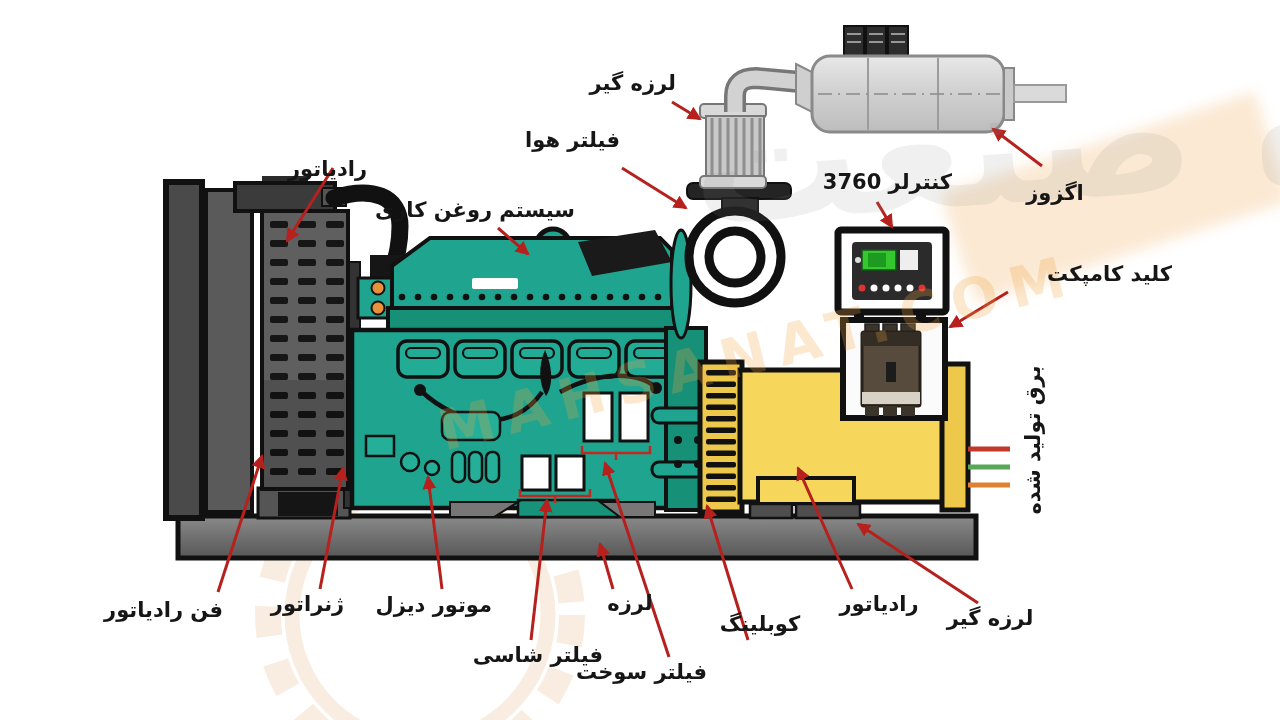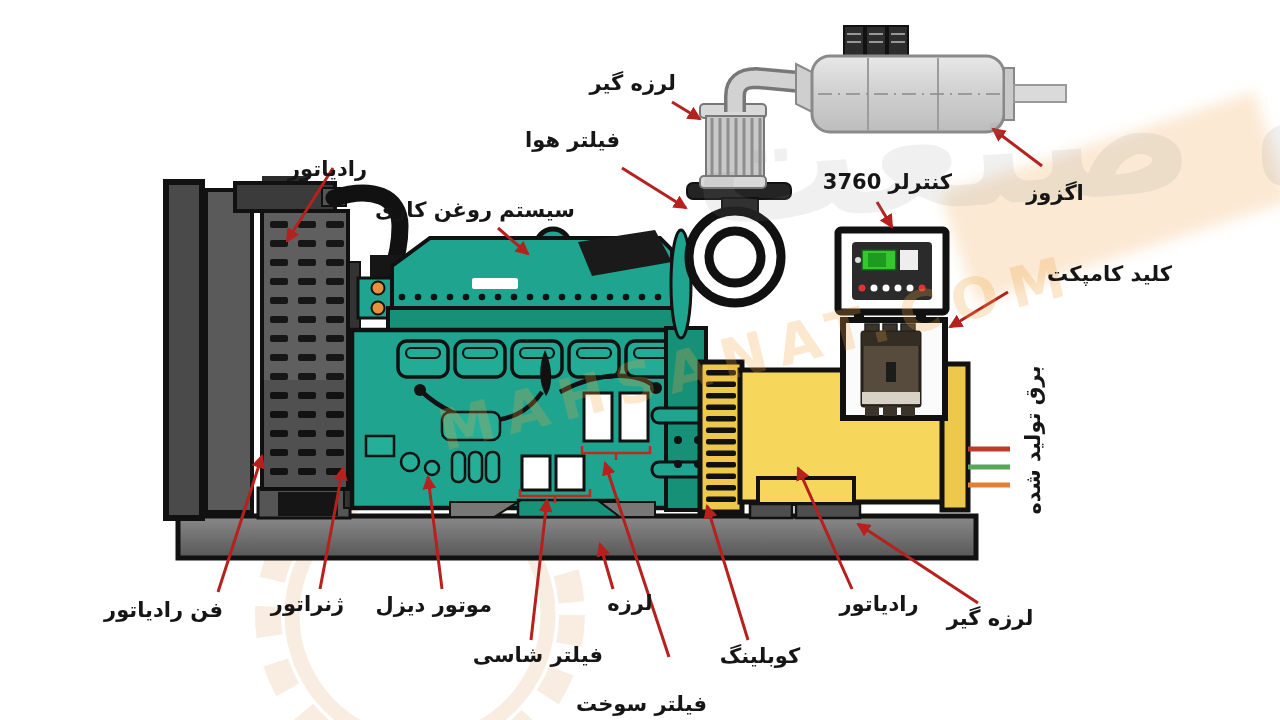--- a/index.html
+++ b/index.html
@@ -323,17 +323,17 @@
   <div class="lbl" style="left:596px;top:71px;width:80px">لرزه گیر</div>
   <div class="lbl" style="left:840px;top:170px;width:112px">کنترلر 3760</div>
   <div class="lbl" style="left:1020px;top:181px;width:70px">اگزوز</div>
   <div class="lbl" style="left:1062px;top:262px;width:110px">کلید کامپکت</div>
   <div class="lbl lbl-rot" style="left:958px;top:428px;width:150px">برق تولید شده</div>
   <div class="lbl" style="left:108px;top:598px;width:115px">فن رادیاتور</div>
   <div class="lbl" style="left:265px;top:592px;width:85px">ژنراتور</div>
   <div class="lbl" style="left:382px;top:593px;width:110px">موتور دیزل</div>
   <div class="lbl" style="left:498px;top:643px;width:105px">فیلتر شاسی</div>
   <div class="lbl" style="left:596px;top:591px;width:68px">لرزه</div>
-  <div class="lbl" style="left:592px;top:692px;width:115px">فیلتر سوخت</div>
-  <div class="lbl" style="left:715px;top:644px;width:90px">کوبلینگ</div>
+  <div class="lbl" style="left:592px;top:660px;width:115px">فیلتر سوخت</div>
+  <div class="lbl" style="left:715px;top:612px;width:90px">کوبلینگ</div>
   <div class="lbl" style="left:838px;top:592px;width:82px">رادیاتور</div>
   <div class="lbl" style="left:945px;top:606px;width:90px">لرزه گیر</div>
 </div>
 
 </body></html>

